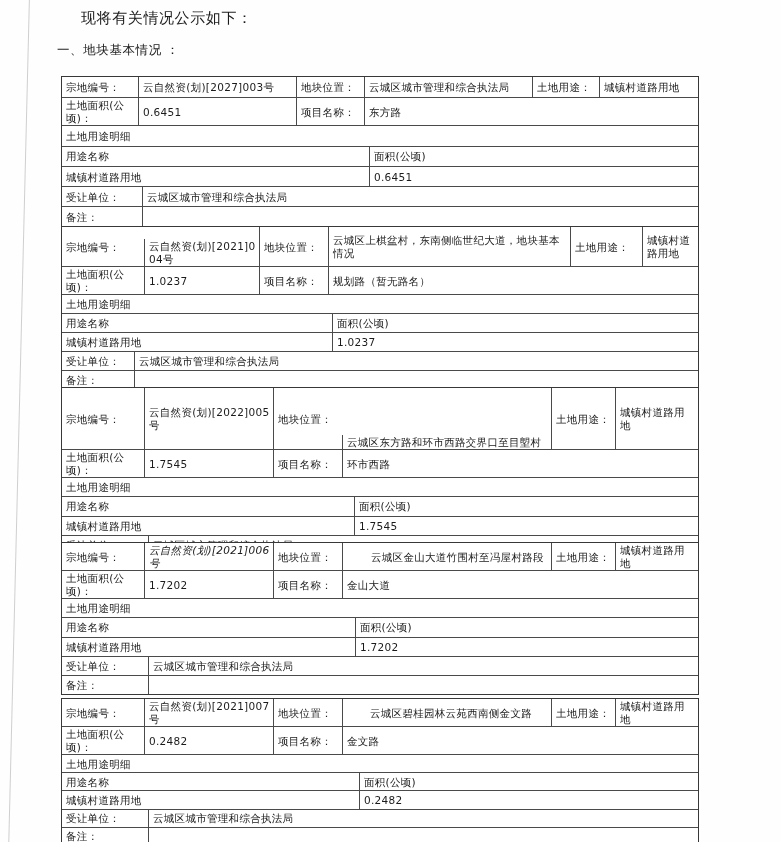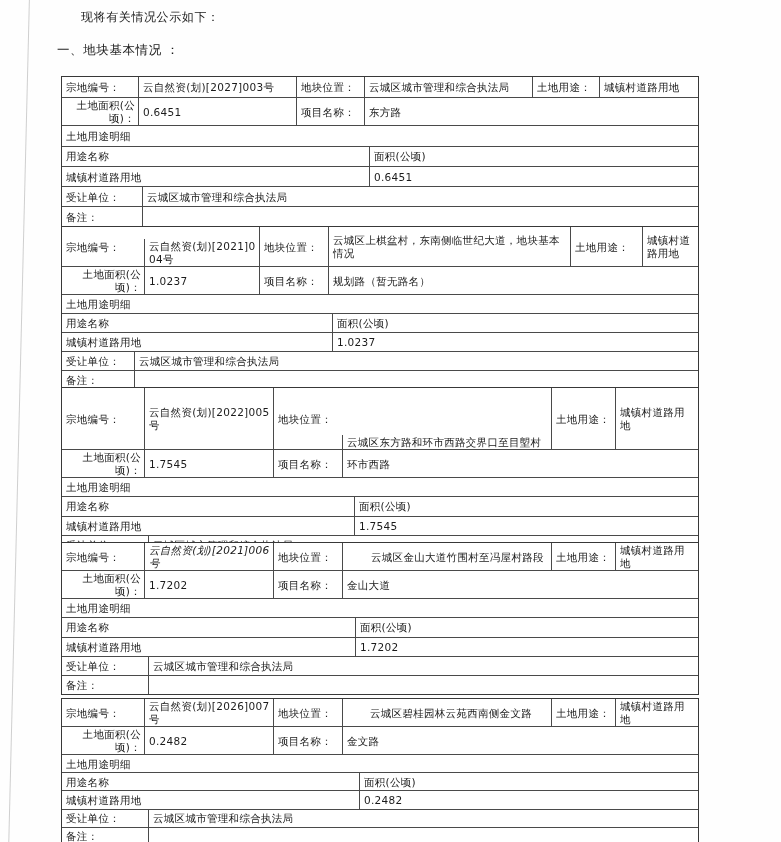--- a/index.html
+++ b/index.html
@@ -1,28 +1,28 @@
 <!DOCTYPE html>
 <html><head>
 <meta charset="utf-8">
 <style>
   html,body{margin:0;padding:0;background:#ffffff;}
   body{width:781px;height:842px;font-family:"DejaVu Sans",sans-serif;color:#1b1b1b;}
   .page{position:relative;width:781px;height:842px;overflow:hidden;background:#fefefe;}
   .edge-line{position:absolute;left:29px;top:-5px;width:1px;height:855px;background:#c7c7c7;
              transform:rotate(1.4deg);transform-origin:top center;opacity:.85;}
-  .intro{position:absolute;left:81px;top:9px;font-size:12px;letter-spacing:.6px;}
+  .intro{position:absolute;left:81px;top:9px;font-size:15px;letter-spacing:.6px;}
   .section{position:absolute;left:57px;top:42px;font-size:12.5px;letter-spacing:.6px;}
   .tbl{position:absolute;left:61px;width:638px;border:1px solid #383838;box-sizing:border-box;background:#ffffff;}
   .r{display:flex;border-top:1px solid #4a4a4a;box-sizing:border-box;}
   .r:first-child{border-top:none;}
   .c{box-sizing:border-box;border-left:1px solid #4a4a4a;padding:1px 3px 0 4px;
      font-size:10.5px;line-height:13px;display:flex;align-items:center;
      overflow:hidden;word-break:break-all;letter-spacing:.3px;}
-  .c:first-child{border-left:none;text-align:right;}
+  .c:first-child{border-left:none;}
   .c.fx{flex:1;}
 </style>
 </head>
 <body>
 
 <div class="page">
   <div class="edge-line"></div>
   <div class="intro">现将有关情况公示如下：</div>
   <div class="section">一、地块基本情况 ：</div>
   <div id="tables">
@@ -162,21 +162,21 @@
           <div class="c fx">云城区城市管理和综合执法局</div>
         </div>
         <div class="r" style="min-height: 19.3px;">
           <div class="c" style="width: 86px;">备注：</div>
           <div class="c fx"></div>
         </div>
       </div>
       <div class="tbl" style="top: 698px;">
         <div class="r" style="min-height: 18.2px;">
           <div class="c" style="width: 82px;">宗地编号：</div>
-          <div class="c" style="width: 129px;">云自然资(划)[2026]007号</div>
+          <div class="c" style="width: 129px;">云自然资(划)[2021]007号</div>
           <div class="c" style="width: 69px;">地块位置：</div>
           <div class="c" style="width: 209px; padding-left: 27px;">云城区碧桂园林云苑西南侧金文路</div>
           <div class="c" style="width: 64px;">土地用途：</div>
           <div class="c fx">城镇村道路用地</div>
         </div>
         <div class="r" style="min-height: 18.2px;">
           <div class="c" style="width: 82px;">土地面积(公顷)：</div>
           <div class="c" style="width: 129px;">0.2482</div>
           <div class="c" style="width: 69px;">项目名称：</div>
           <div class="c fx">金文路</div>

